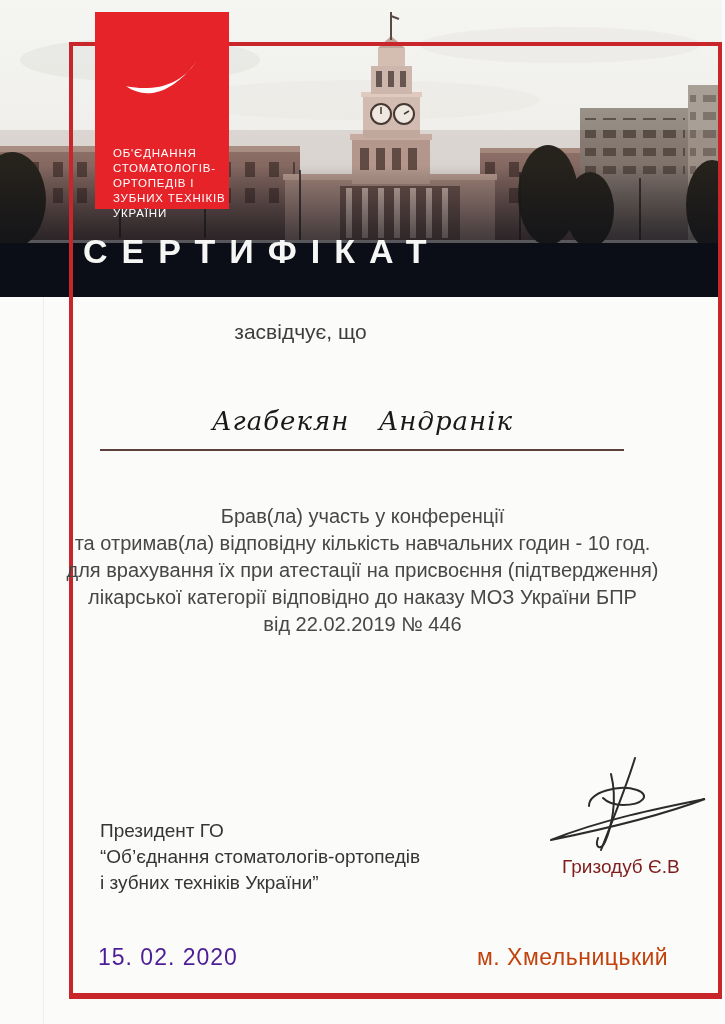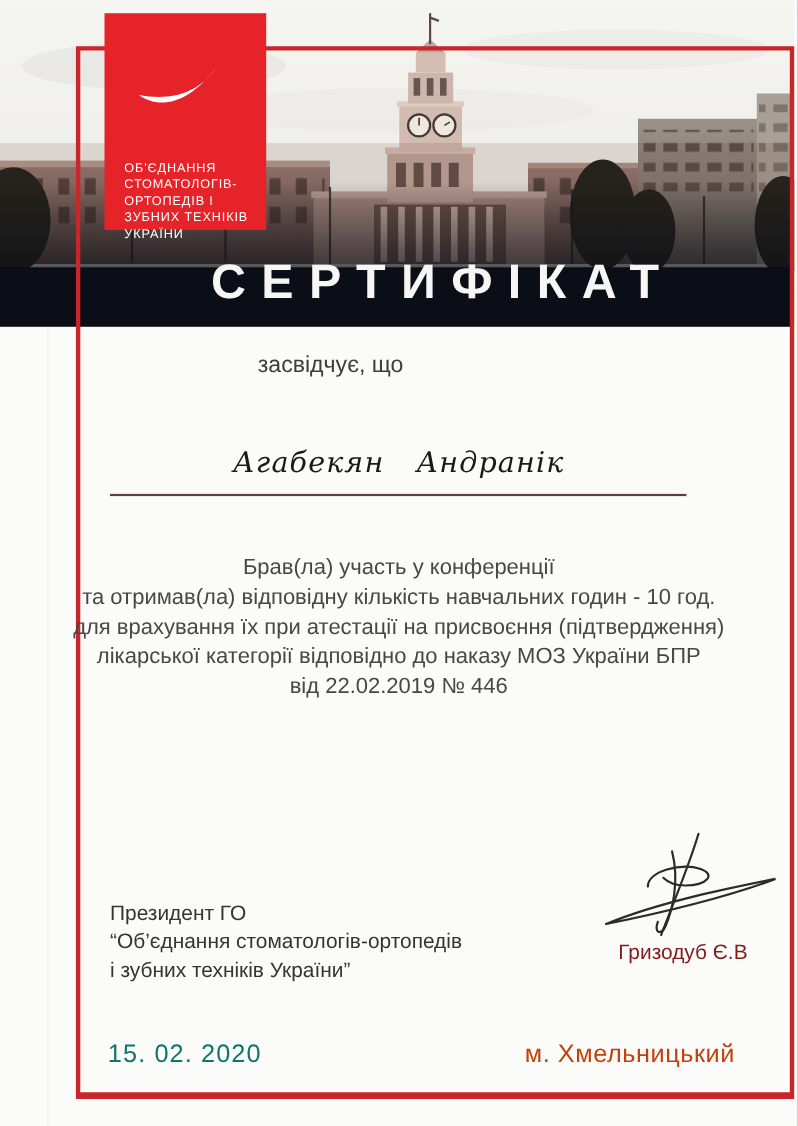--- a/index.html
+++ b/index.html
@@ -12,32 +12,32 @@
   .photo{position:absolute;left:0;top:0;width:722px;height:297px;}
   .photo svg{display:block;}
   
   .frame{
     position:absolute;left:69px;top:42px;width:653px;height:957px;
     border:4px solid #c9262b;border-bottom-width:6px;box-sizing:border-box;
     pointer-events:none;
   }
   
   .logo-box{
-    position:absolute;left:95px;top:12px;width:147px;height:197px;
+    position:absolute;left:95px;top:12px;width:134px;height:197px;
     background:#e7232a;color:#fff;
   }
   .logo-crescent{position:absolute;left:28px;top:42px;width:78px;height:46px;}
   .logo-text{
     position:absolute;left:18px;top:134px;
     font-size:11.5px;line-height:15px;letter-spacing:0.8px;font-weight:400;
   }
   
   .cert-title{
     position:absolute;left:69px;top:232px;width:653px;
-    text-align:center;color:#f6f6f4;font-size:44px;font-weight:700;
+    text-align:left;color:#f6f6f4;font-size:34px;font-weight:700;
     letter-spacing:14px;text-indent:14px;white-space:nowrap;
   }
   
   .certifies{
     position:absolute;left:0;top:320px;width:601px;text-align:center;
     font-size:21px;color:#3d3d3d;
   }
   .recipient{
     position:absolute;left:0;top:406px;width:725px;text-align:center;
     font-family:"DejaVu Serif",serif;font-style:italic;
@@ -53,21 +53,21 @@
   }
   .signer-block{
     position:absolute;left:100px;top:818px;
     font-size:19px;line-height:26px;color:#353535;
   }
   .signature{position:absolute;left:545px;top:748px;width:170px;height:105px;}
   .signer-name{
     position:absolute;left:562px;top:856px;font-size:19px;color:#7f1d1d;
   }
   .date-field{
-    position:absolute;left:98px;top:944px;font-size:23px;color:#0f766e;
+    position:absolute;left:98px;top:944px;font-size:23px;color:#4c1d95;
     letter-spacing:1px;
   }
   .city-field{
     position:absolute;left:477px;top:944px;font-size:23px;color:#c2410c;
     letter-spacing:0.5px;
   }
   
   .scan-line{
     position:absolute;left:43px;top:297px;width:1px;height:727px;
     background:rgba(0,0,0,0.05);

